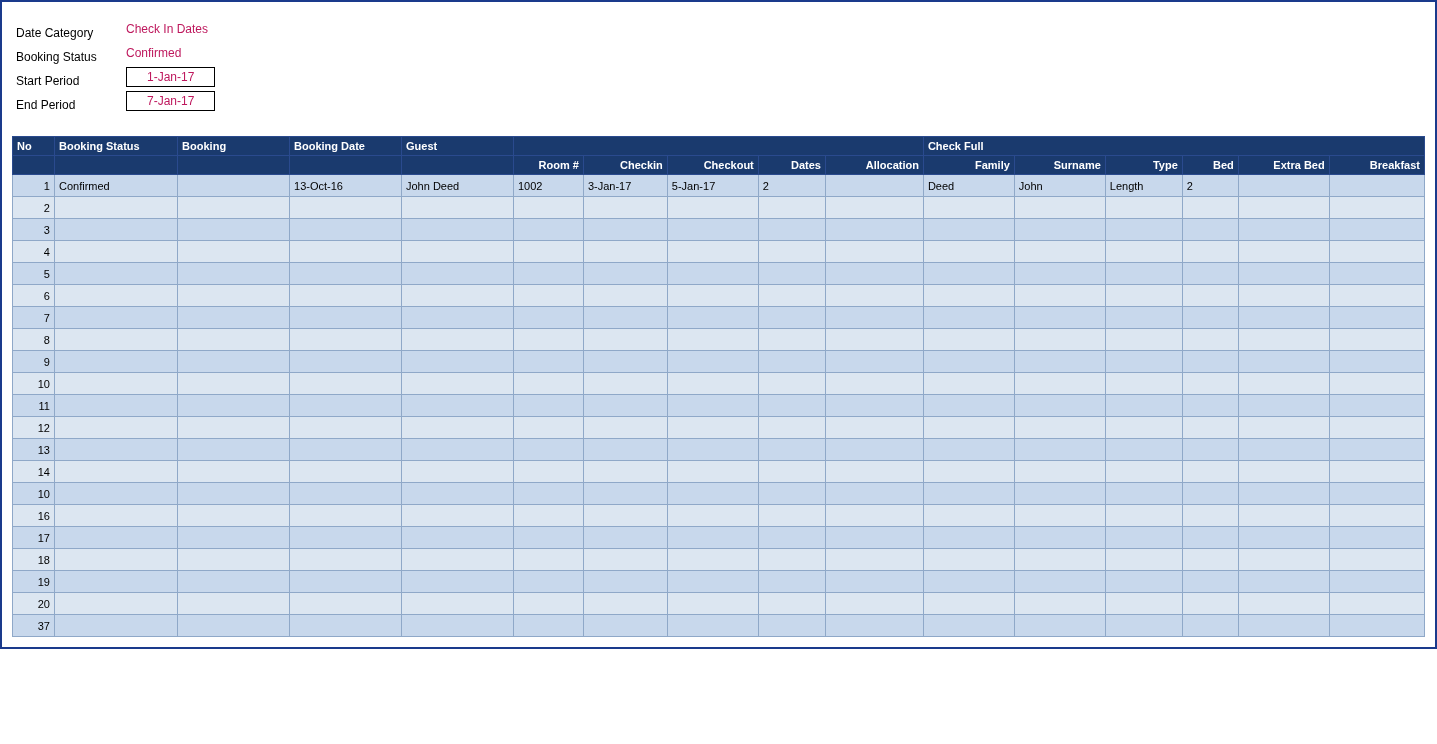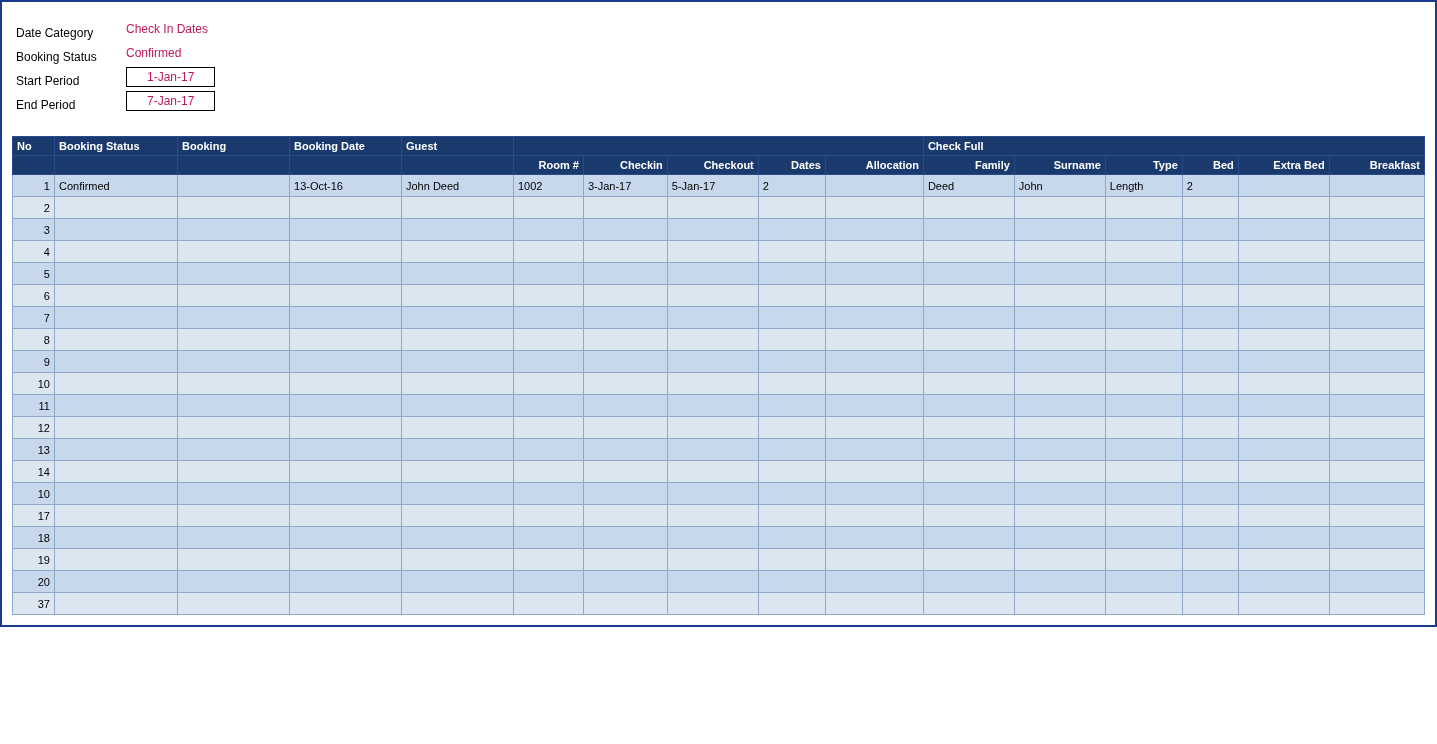--- a/index.html
+++ b/index.html
@@ -431,20 +431,38 @@
           <td></td>
           <td></td>
           <td></td>
           <td></td>
           <td></td>
           <td></td>
           <td></td>
           <td></td>
         </tr>
         <tr>
+          <td class="row-num">16</td>
+          <td></td>
+          <td></td>
+          <td></td>
+          <td></td>
+          <td></td>
+          <td></td>
+          <td></td>
+          <td></td>
+          <td></td>
+          <td></td>
+          <td></td>
+          <td></td>
+          <td></td>
+          <td></td>
+          <td></td>
+        </tr>
+        <tr>
           <td class="row-num">17</td>
           <td></td>
           <td></td>
           <td></td>
           <td></td>
           <td></td>
           <td></td>
           <td></td>
           <td></td>
           <td></td>

